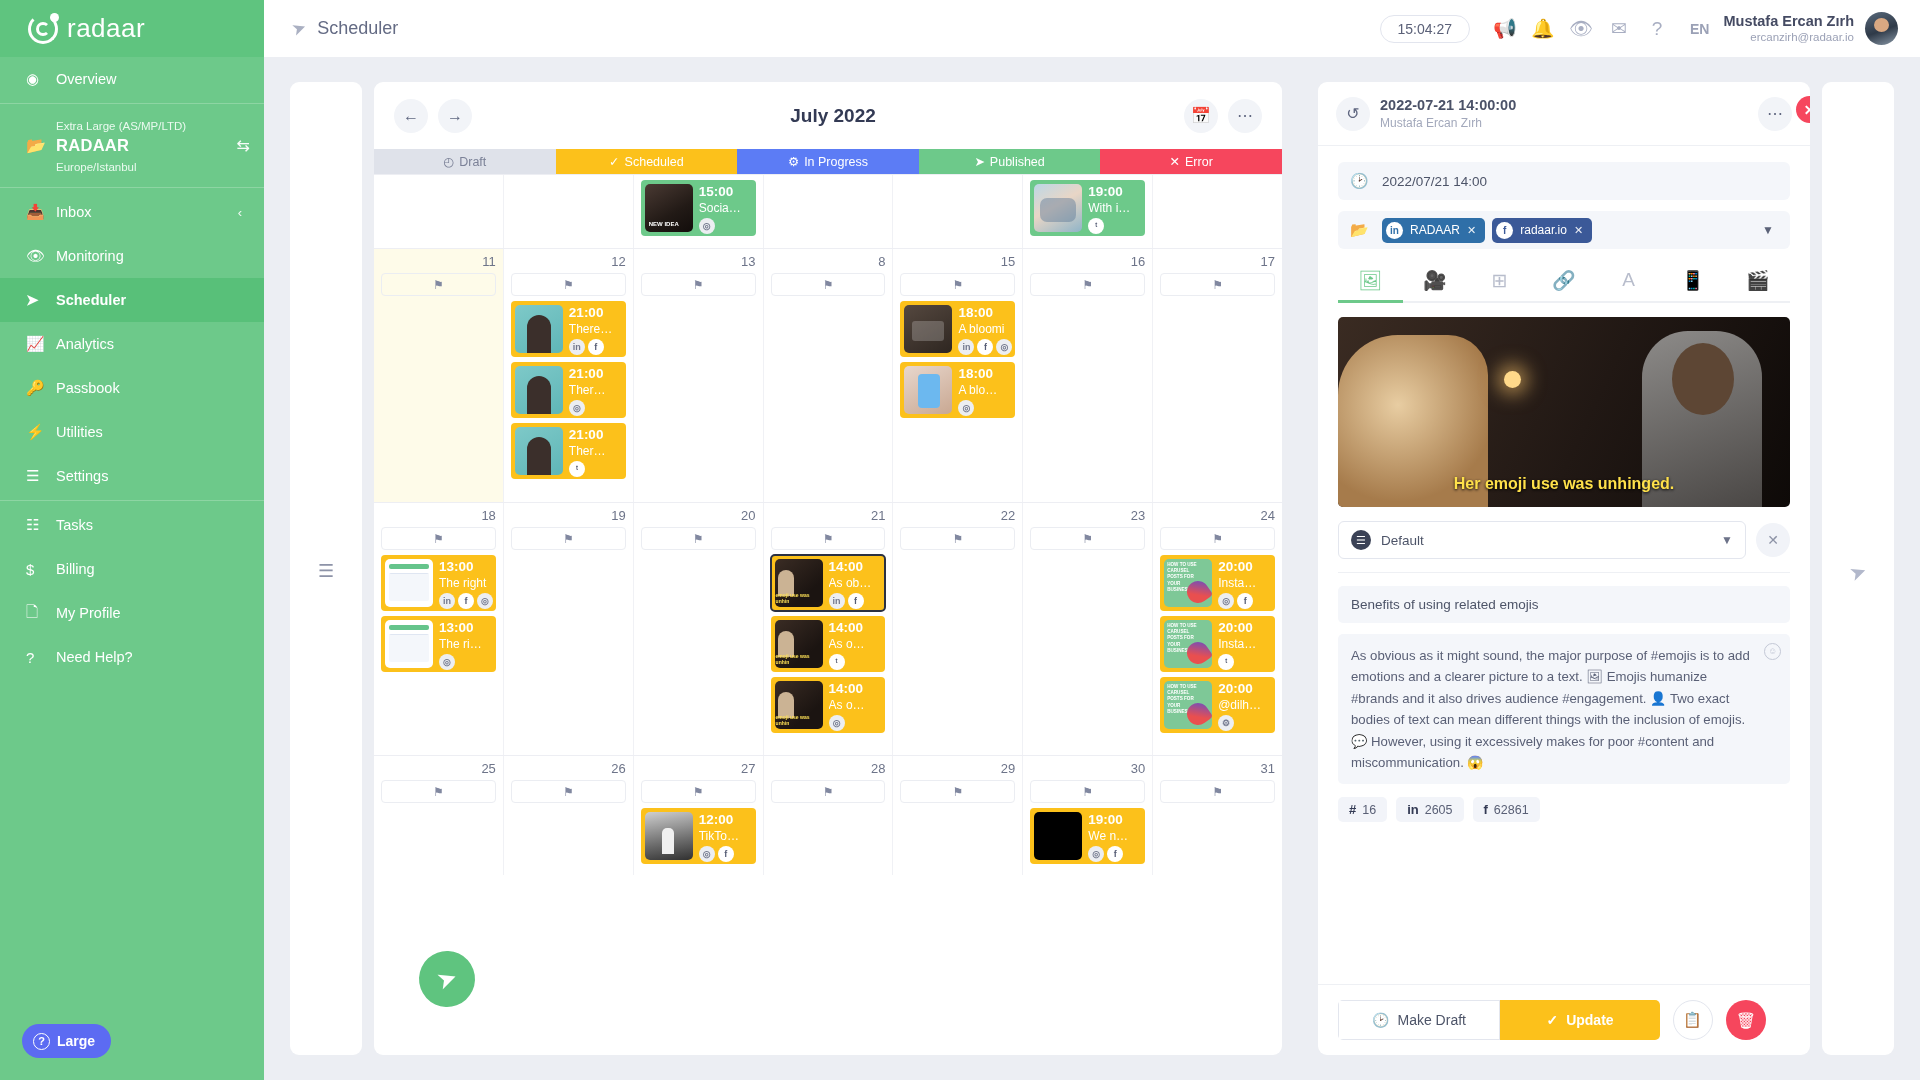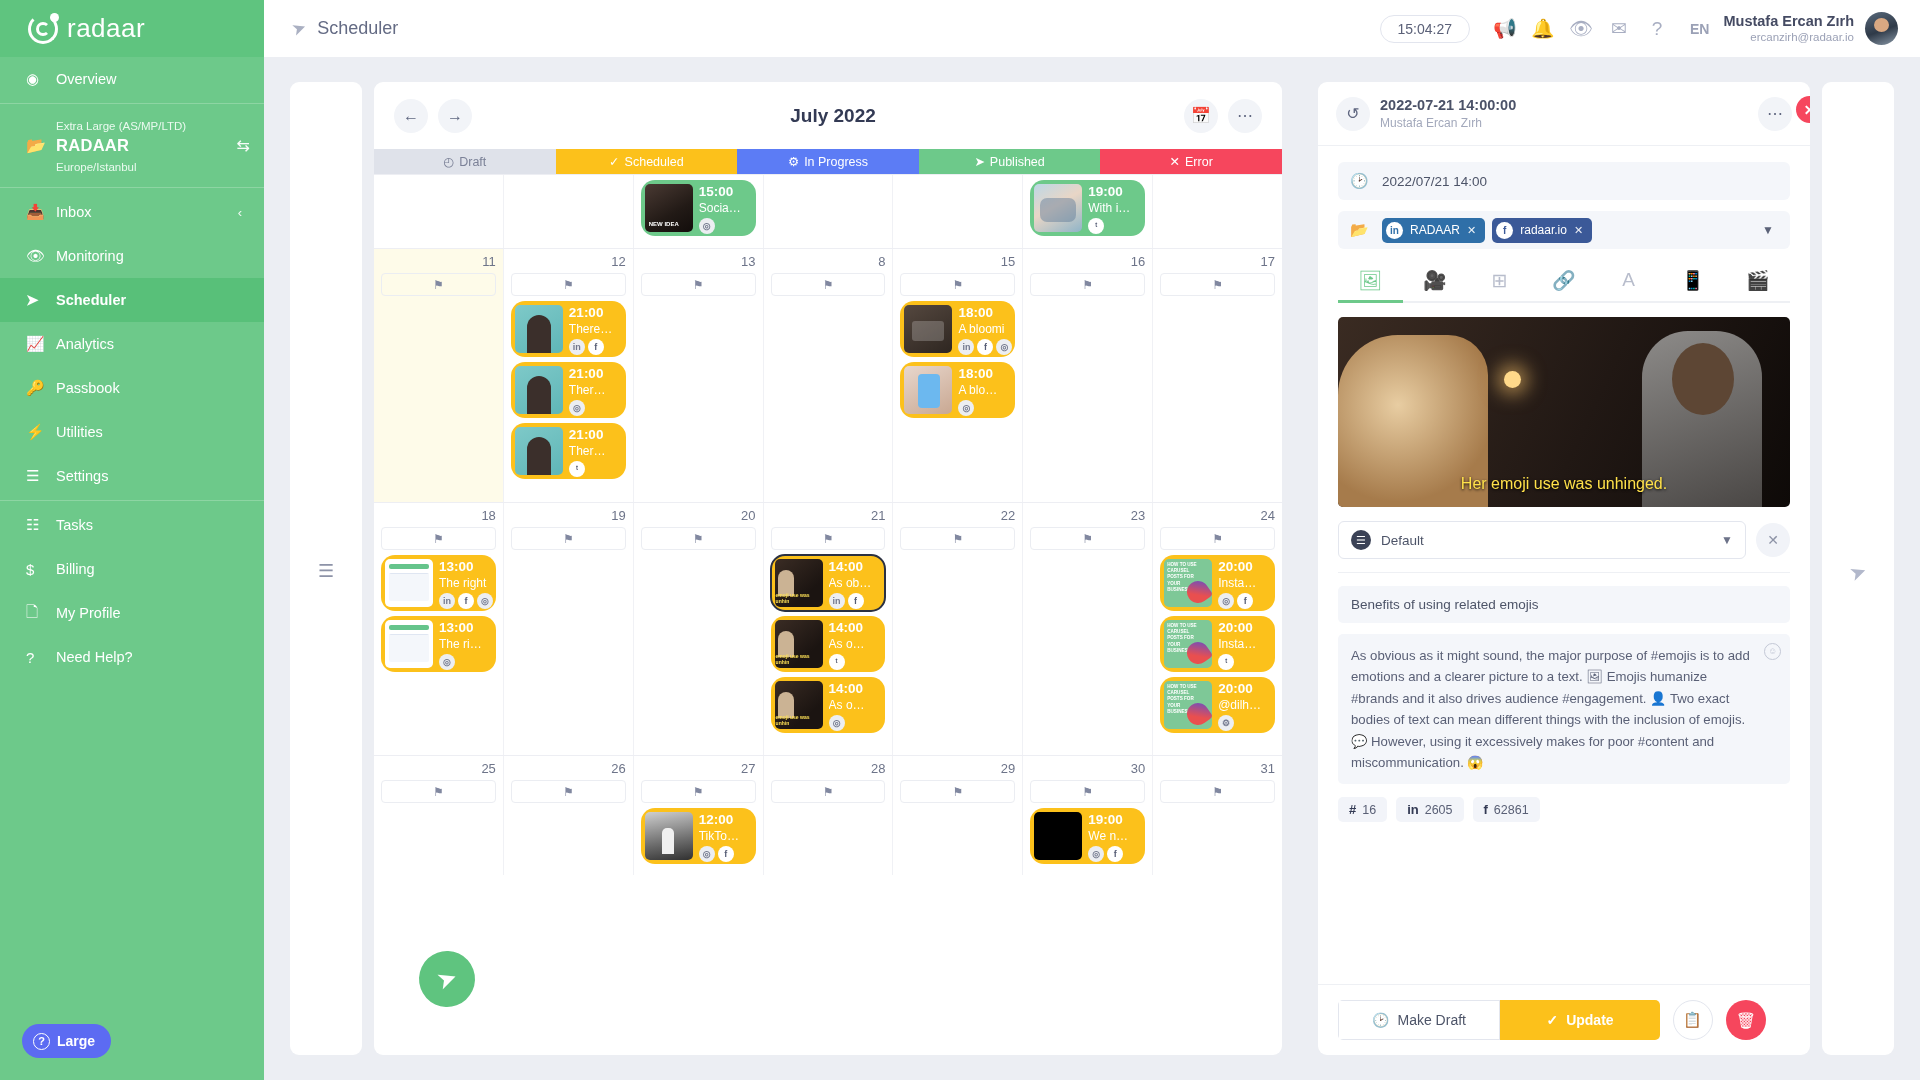--- a/index.html
+++ b/index.html
@@ -149,21 +149,21 @@
   .dcell:last-child { border-right: none; }
   .dcell.today { background: #fefbe9; }
   .dnum { text-align: right; font-size: 13px; color: #6d7489; height: 19px; }
   .flagbox {
     height: 23px; border: 1px solid #ebedf2; border-radius: 4px;
     display: flex; align-items: center; justify-content: center;
     margin-bottom: 5px; cursor: pointer;
   }
   .flagbox .fg { font-size: 12px; color: #8188a0; }
   .ev {
-    display: flex; border-radius: 14px; margin-bottom: 5px; overflow: hidden;
+    display: flex; border-radius: 4px; margin-bottom: 5px; overflow: hidden;
     height: 56px; cursor: pointer; position: relative;
   }
   .ev.sel { outline: 2px solid #2b3142; outline-offset: -1px; }
   .ev .thumb { width: 48px; height: 48px; margin: 4px; border-radius: 5px; flex: 0 0 48px; overflow: hidden; position: relative; }
   .ev .meta { flex: 1 1 auto; padding: 5px 3px 0 2px; min-width: 0; }
   .ev .t { font-size: 13.5px; font-weight: bold; color: #fff; line-height: 1.1; }
   .ev .s { font-size: 12px; color: #fff; white-space: nowrap; overflow: hidden; line-height: 1.45; }
   .ev .socials { display: flex; gap: 3px; margin-top: 1px; }
   .sdot {
     width: 16px; height: 16px; border-radius: 50%; background: #fff;
@@ -253,21 +253,21 @@
   #preview .pblonde { position: absolute; left: 0; top: 18px; width: 150px; height: 175px;
     background: radial-gradient(circle at 40% 40%, #e8cda2, #a67b4b 70%); border-radius: 60px 40px 0 0; }
   #preview .pman { position: absolute; right: 28px; top: 14px; width: 120px; height: 176px;
     background: linear-gradient(160deg,#8d8b89,#4a4745); border-radius: 46px 46px 0 0; }
   #preview .pface { position: absolute; right: 56px; top: 26px; width: 62px; height: 72px;
     background: #5d4634; border-radius: 50%; }
   #preview .plamp { position: absolute; left: 166px; top: 54px; width: 17px; height: 17px;
     border-radius: 50%; background: #ffd98a; box-shadow: 0 0 18px 7px rgba(255,200,110,.55); }
   #preview .pcap {
     position: absolute; left: 0; right: 0; bottom: 14px; text-align: center;
-    color: #ffe14a; font-size: 16px; font-weight: normal; text-shadow: 0 1px 3px #000;
+    color: #ffe14a; font-size: 16px; font-weight: bold; text-shadow: 0 1px 3px #000;
   }
   #profilesel {
     display: flex; align-items: center; border: 1px solid #e3e6ee; border-radius: 6px;
     height: 38px; padding: 0 12px; flex: 1 1 auto; cursor: pointer;
   }
   #profilesel .picon {
     width: 20px; height: 20px; border-radius: 50%; background: #3b4256; color:#fff;
     display:flex; align-items:center; justify-content:center; font-size:11px; margin-right: 10px;
   }
   #profilesel .plabel { font-size: 13.5px; color: #4d5468; flex: 1 1 auto; }

